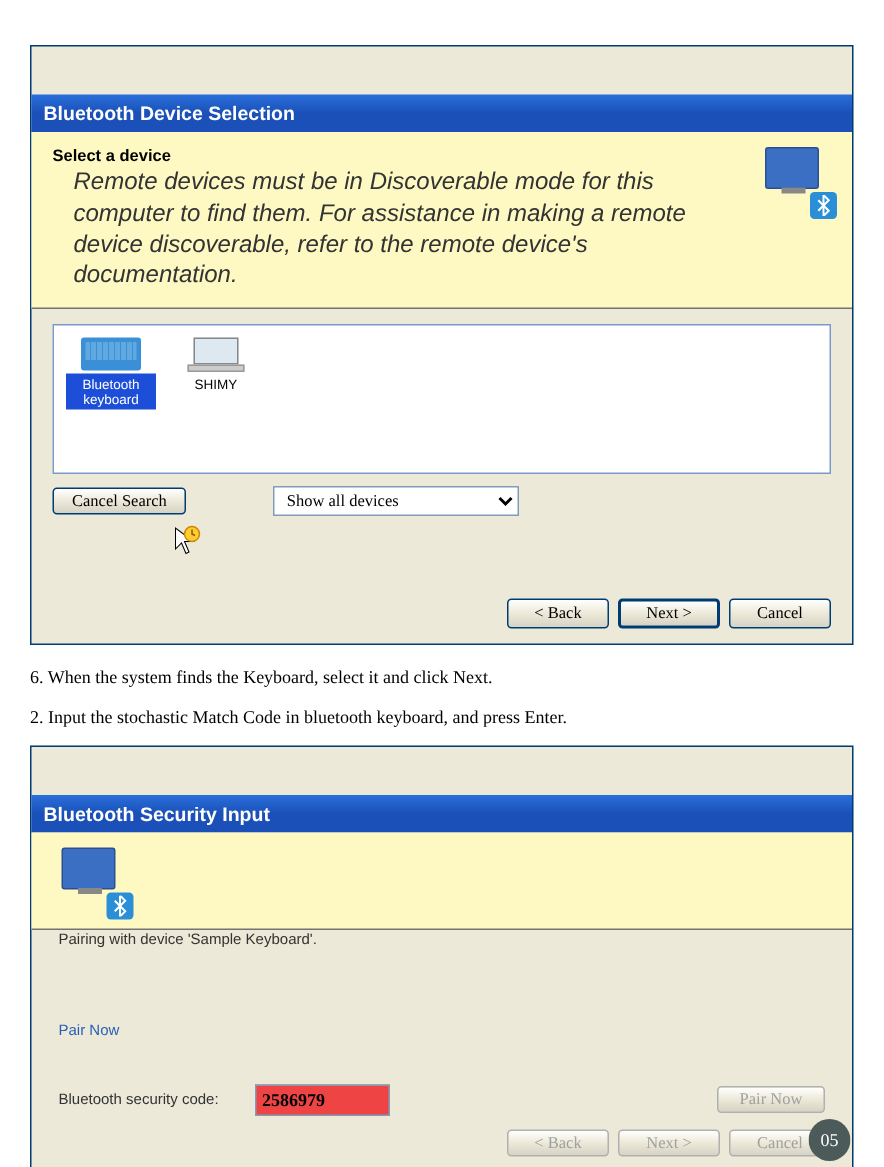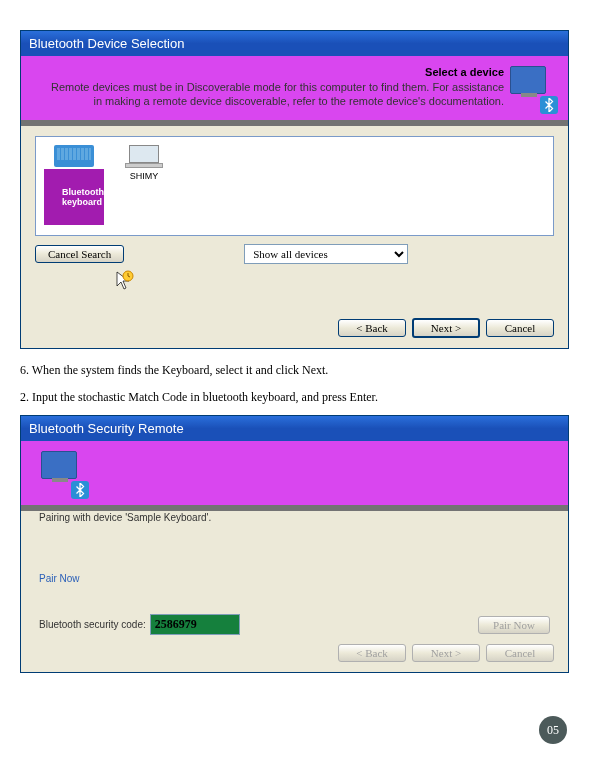--- a/index.html
+++ b/index.html
@@ -1,58 +1,58 @@
 <!DOCTYPE html>
 <html><head>
 <meta charset="utf-8">
 <style>
   * { box-sizing: border-box; margin: 0; padding: 0; }
   body { font-family: Tahoma, Arial, sans-serif; font-size: 11px; background: #fff; width: 589px; padding: 30px 20px; }
   .dialog { border: 1px solid #003c74; background: #ece9d8; margin-bottom: 12px; }
-  .titlebar { background: linear-gradient(to bottom, #2a6fdb 0%, #1a50b8 50%, #1a50b8 100%); color: #fff; font-weight: normal; font-size: 13px; padding: 5px 8px; }
-  .header-section { background: #d946ef; padding: 10px 14px; display: flex; border-bottom: 6px solid #737373; text-align: right; }
+  .titlebar { background: linear-gradient(to bottom, #2a6fdb 0%, #1a50b8 50%, #1a50b8 100%); color: #fff; font-weight: bold; font-size: 13px; padding: 5px 8px; margin-top: 32px; }
+  .header-section { background: #fef9c3; padding: 10px 14px; display: flex; border-bottom: 1px solid #737373; }
   .header-text { flex: 1; }
   .header-title { font-weight: bold; font-size: 11px; color: #000; margin-bottom: 2px; }
-  .header-desc { font-size: 11px; color: #333; padding-left: 14px; line-height: 1.3; }
+  .header-desc { font-size: 16px; color: #333; padding-left: 14px; line-height: 1.3; font-style: italic; }
   .header-icon { width: 44px; height: 44px; margin-left: 6px; }
   .bt-icon { position: relative; }
   .monitor { width: 36px; height: 28px; background: #3a6fc4; border: 1px solid #2a5090; border-radius: 2px; position: relative; }
   .monitor::after { content: ''; position: absolute; bottom: -4px; left: 10px; width: 16px; height: 4px; background: #888; }
   .bt-badge { position: absolute; right: -4px; bottom: -4px; width: 18px; height: 18px; background: #2a8fd6; border-radius: 3px; display: flex; align-items: center; justify-content: center; }
   .bt-badge svg { width: 10px; height: 14px; }
   .content { padding: 10px 14px 8px; }
   .device-list { background: #fff; border: 1px solid #7a9ac9; height: 100px; padding: 8px; display: flex; gap: 10px; }
   .device-item { width: 60px; text-align: center; font-size: 9px; cursor: pointer; }
-  .device-item.selected .device-label { background: #a21caf; color: #fff; font-weight: bold; padding: 18px; }
+  .device-item.selected .device-label { background: #1d4ed8; color: #fff; font-weight: normal; padding: 2px; }
   .device-item .device-label { padding: 2px; color: #000; }
   .kb-icon { width: 40px; height: 22px; margin: 0 auto 2px; }
   .kb-blue { background: #3a8fd6; border-radius: 2px; position: relative; }
   .kb-blue::before { content: ''; position: absolute; top: 3px; left: 3px; right: 3px; height: 12px; background: repeating-linear-gradient(to right, #5fa8e0 0 3px, #3a8fd6 3px 4px); }
   .laptop-icon { position: relative; }
   .laptop-screen { width: 30px; height: 18px; background: #dde8f0; border: 1px solid #888; margin: 0 auto; }
   .laptop-base { width: 38px; height: 5px; background: #ccc; border: 1px solid #999; margin: 0 auto; }
-  .controls-row { display: flex; gap: 120px; margin-top: 8px; align-items: center; }
+  .controls-row { display: flex; gap: 58px; margin-top: 8px; align-items: center; }
   .xp-button { background: linear-gradient(to bottom, #fff 0%, #ece9d8 50%, #d6d3c6 100%); border: 1px solid #003c74; border-radius: 3px; padding: 2px 12px; font-size: 11px; font-family: Tahoma; cursor: pointer; min-width: 72px; }
   .xp-button:disabled { color: #a0a0a0; border-color: #b0b0b0; cursor: default; }
   .xp-select { background: #fff; border: 1px solid #7f9db9; padding: 1px 4px; font-size: 11px; font-family: Tahoma; width: 164px; height: 20px; }
   .status-text { font-size: 10px; color: #333; margin-top: 28px; margin-bottom: 40px; }
   .cursor-area { text-align: left; padding-left: 80px; margin: 6px 0; }
-  .button-row { text-align: right; padding: 8px 14px 10px; display: flex; justify-content: flex-end; gap: 6px; align-items: center; }
+  .button-row { text-align: right; padding: 8px 14px 10px; display: flex; justify-content: flex-end; gap: 6px; }
   .button-row .xp-button { min-width: 68px; padding: 2px 8px; }
   .button-default { border: 2px solid #003c74; }
   .instructions { font-family: Georgia, serif; font-size: 12px; color: #000; margin: 8px 0; line-height: 1.6; }
   .body-content { padding: 1px 18px; font-size: 10px; color: #333; }
   .pairing-text { margin-bottom: 50px; }
   .instruction-text { margin-bottom: 16px; line-height: 1.4; }
   .pair-now-label { color: #2a5fb8; font-size: 10px; margin-bottom: 30px; }
-  .code-row { display: flex; align-items: center; gap: 4px; }
+  .code-row { display: flex; align-items: center; gap: 24px; }
   .code-label { font-size: 10px; color: #333; }
-  .code-input { border: 1px solid #7f9db9; background: #15803d; padding: 2px 4px; font-size: 12px; font-family: Tahoma; font-weight: bold; width: 90px; }
+  .code-input { border: 1px solid #7f9db9; background: #ef4444; padding: 2px 4px; font-size: 12px; font-family: Tahoma; font-weight: bold; width: 90px; }
   .pair-now-btn { margin-left: auto; }
-  .page-badge { position: fixed; bottom: 34px; right: 22px; width: 28px; height: 28px; border-radius: 50%; background: #4c5a5a; color: #fff; display: flex; align-items: center; justify-content: center; font-size: 12px; font-family: Georgia, serif; }
+  .page-badge { position: fixed; bottom: 4px; right: 22px; width: 28px; height: 28px; border-radius: 50%; background: #4c5a5a; color: #fff; display: flex; align-items: center; justify-content: center; font-size: 12px; font-family: Georgia, serif; }
 </style>
 </head>
 <body>
 
 <div class="dialog">
   <div class="titlebar">Bluetooth Device Selection</div>
   <div class="header-section">
     <div class="header-text">
       <div class="header-title">Select a device</div>
       <div class="header-desc">Remote devices must be in Discoverable mode for this computer to find them. For assistance in making a remote device discoverable, refer to the remote device's documentation.</div>
@@ -98,21 +98,21 @@
     <button class="xp-button">&lt; Back</button>
     <button class="xp-button button-default">Next &gt;</button>
     <button class="xp-button">Cancel</button>
   </div>
 </div>
 
 <p class="instructions">6. When the system finds the Keyboard, select it and click Next.</p>
 <p class="instructions">2. Input the stochastic Match Code in bluetooth keyboard, and press Enter.</p>
 
 <div class="dialog">
-  <div class="titlebar">Bluetooth Security Remote</div>
+  <div class="titlebar">Bluetooth Security Input</div>
   <div class="header-section">
     <div class="header-icon bt-icon">
       <div class="monitor"></div>
       <div class="bt-badge">
           <svg viewBox="0 0 10 16">
             <path d="M5 0 L9 4 L5 8 L9 12 L5 16 L5 0 M1 4 L5 8 M1 12 L5 8" stroke="#fff" stroke-width="1.5" fill="none"></path>
           </svg>
         </div>
     </div>
   </div>

